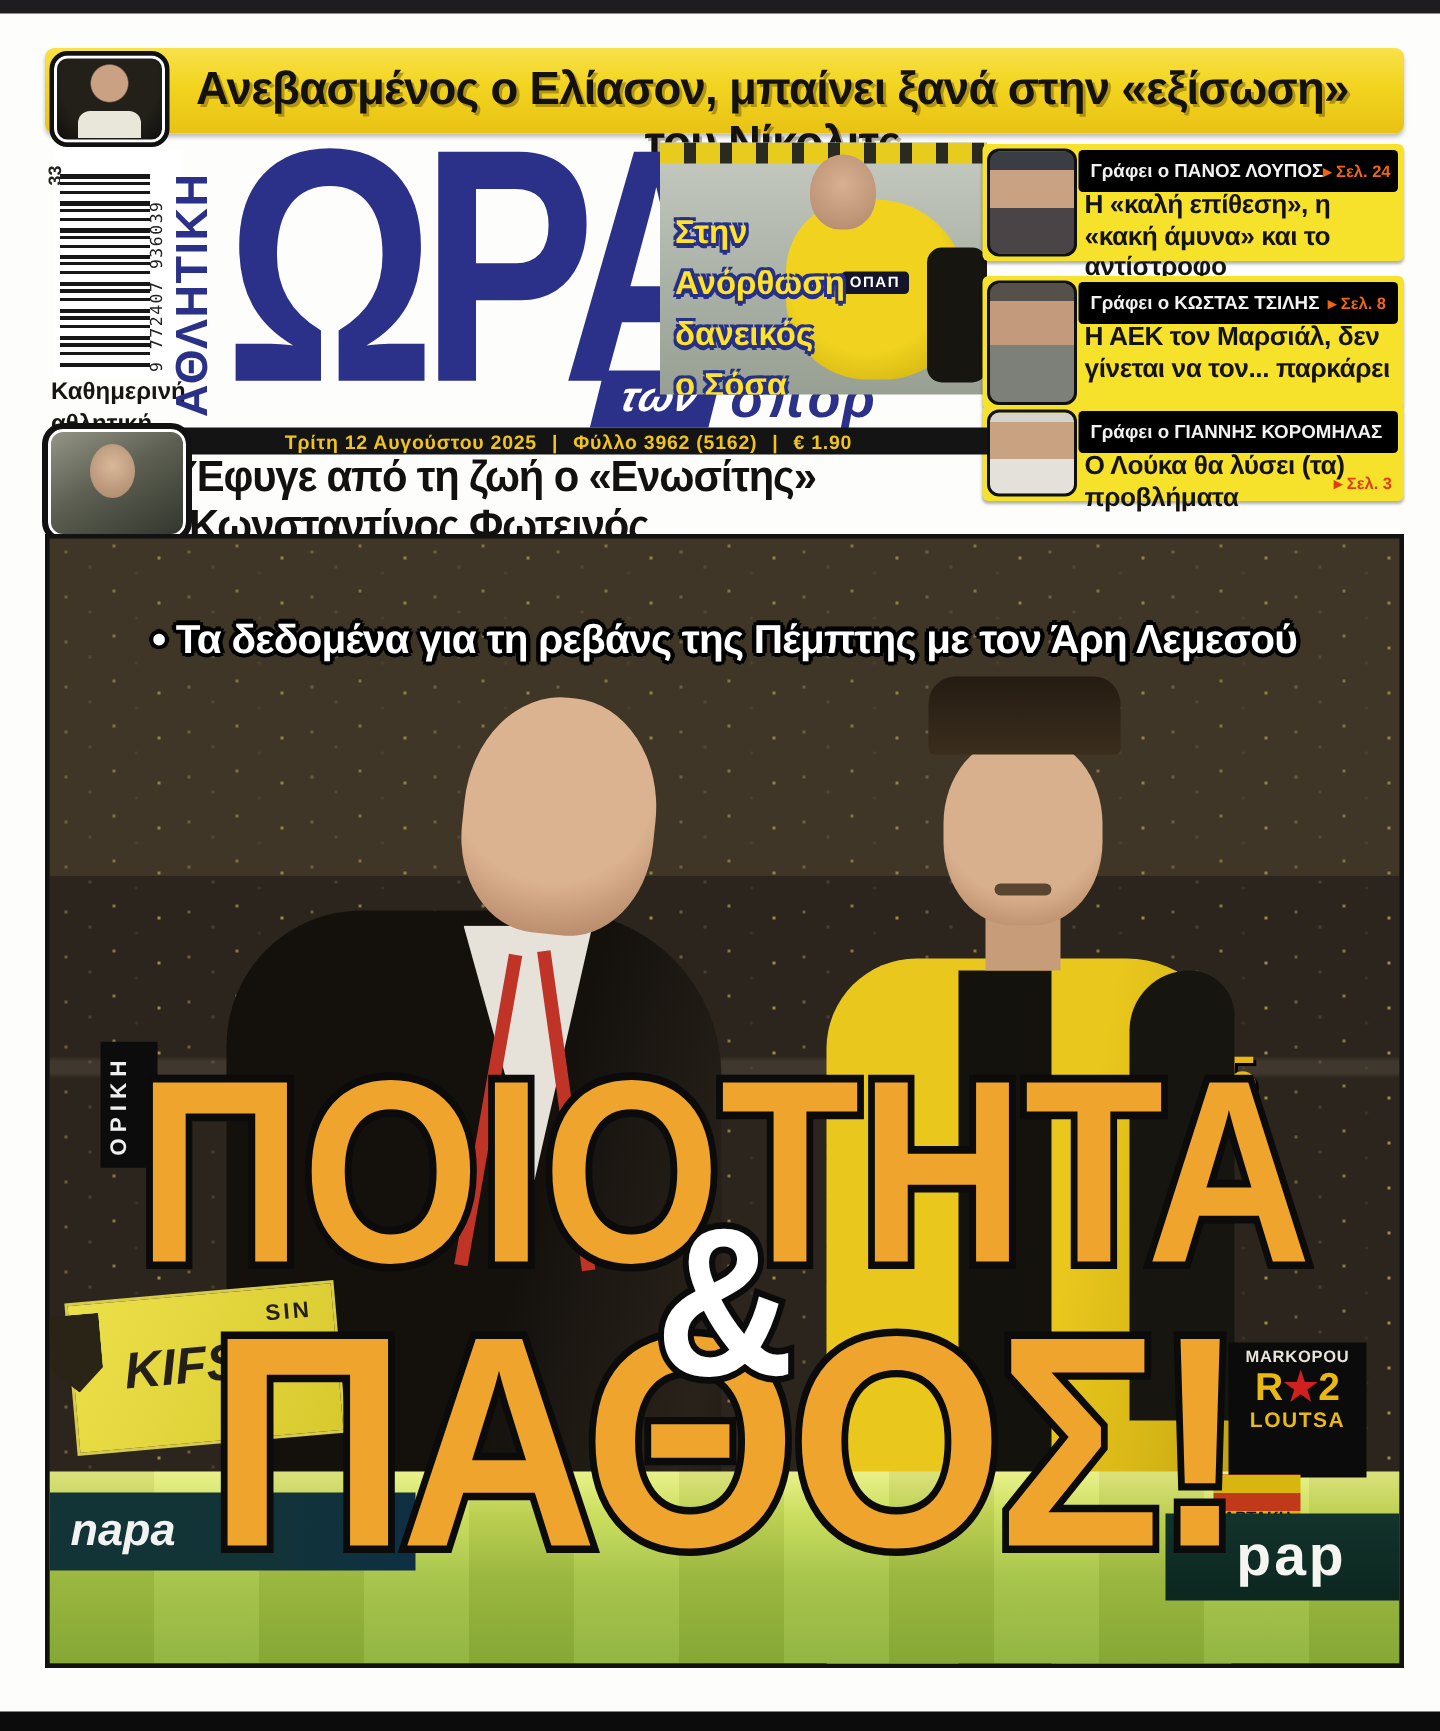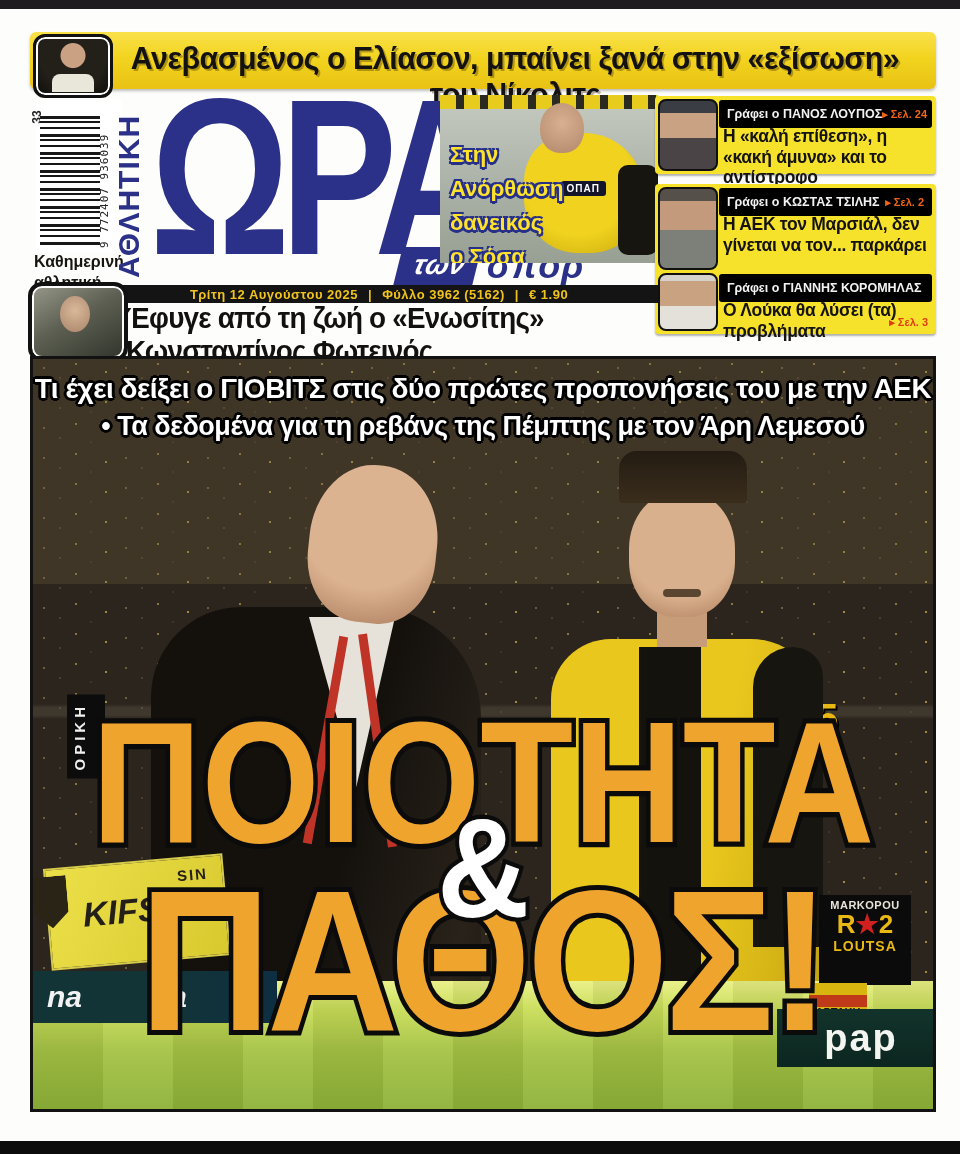--- a/index.html
+++ b/index.html
@@ -130,22 +130,22 @@
     letter-spacing:4px;text-shadow:2px 2px 0 #000;}
   .banner-left-vert{position:absolute;left:34px;top:336px;width:30px;background:#0c0c0c;color:#efefef;
     writing-mode:vertical-rl;transform:rotate(180deg);font-size:15px;font-weight:bold;letter-spacing:4px;
     padding:8px 4px;text-align:center;}
   .flag-kifs{position:absolute;left:14px;top:502px;width:176px;height:98px;background:linear-gradient(120deg,#ece04a,#d8c92e);
     transform:rotate(-5deg);border:2px solid #d6cb4a;}
   .flag-kifs .sin{position:absolute;right:14px;top:8px;font-size:15px;font-weight:800;color:#241f18;letter-spacing:2px;}
   .flag-kifs .kifs{position:absolute;left:34px;top:28px;font-size:34px;font-weight:800;font-style:italic;color:#241f18;}
   .flag-kifs .crest{position:absolute;left:-14px;top:6px;width:34px;height:52px;background:#2a2416;
     clip-path:polygon(0 0,100% 0,100% 70%,50% 100%,0 70%);}
-  .board-left{position:absolute;left:0px;top:612px;width:230px;height:52px;
-    background:linear-gradient(90deg,#123437 0 55%,#0e2f42 100%);display:flex;align-items:center;gap:70px;
+  .board-left{position:absolute;left:0px;top:636px;width:230px;height:52px;
+    background:linear-gradient(90deg,#123437 0 55%,#0e2f42 100%);display:flex;align-items:center;
     padding-left:14px;color:#f2f2f2;font-size:30px;font-weight:800;font-style:italic;}
   .fan-banner{position:absolute;left:786px;top:536px;width:92px;height:86px;background:#0b0b0b;
     text-align:center;color:#fff;padding-top:4px;}
   .fan-banner .l1{font-size:11px;font-weight:800;letter-spacing:.5px;color:#e8e4da;}
   .fan-banner .l2{font-size:26px;font-weight:800;color:#e9b813;line-height:1.05;}
   .fan-banner .star{color:#d02020;}
   .fan-banner .l3{font-size:14px;font-weight:800;color:#e9b813;letter-spacing:1px;}
   .banner-artaki{position:absolute;left:776px;top:624px;width:58px;height:58px;background:repeating-linear-gradient(180deg,#d8b50f 0 12px,#c03a1a 12px 24px);
     color:#141414;font-size:11px;font-weight:800;display:flex;align-items:center;justify-content:center;text-align:center;}
   .board-pap{position:absolute;left:744px;top:650px;width:168px;height:58px;background:linear-gradient(180deg,#12332b,#0c2620);
@@ -215,21 +215,21 @@
       <span class="col-byline"><span>Γράφει ο</span>&nbsp;<span class="nm">ΠΑΝΟΣ ΛΟΥΠΟΣ</span></span>
       <span class="col-ref">▸ Σελ. 24</span>
     </div>
     <div class="col-head">Η «καλή επίθεση», η «κακή άμυνα» και το αντίστροφο</div>
   </div>
 
   <div class="col-box" style="top:184px;height:89px;">
     <div class="photo ph2"></div>
     <div class="col-bar">
       <span class="col-byline"><span>Γράφει ο</span>&nbsp;<span class="nm">ΚΩΣΤΑΣ ΤΣΙΛΗΣ</span></span>
-      <span class="col-ref">▸ Σελ. 2</span>
+      <span class="col-ref">▸ Σελ. 8</span>
     </div>
     <div class="col-head">Η ΑΕΚ τον Μαρσιάλ, δεν γίνεται να τον... παρκάρει</div>
   </div>
 
   <div class="col-box" style="top:270px;height:64px;">
     <div class="photo ph3"></div>
     <div class="col-bar">
       <span class="col-byline"><span>Γράφει ο</span>&nbsp;<span class="nm">ΓΙΑΝΝΗΣ ΚΟΡΟΜΗΛΑΣ</span></span>
     </div>
     <div class="col-head">Ο Λούκα θα λύσει (τα) προβλήματα</div>
@@ -244,21 +244,20 @@
     <span>€ 1.90</span>
   </div>
 
   <div class="obit-photo">
     <div class="obit-face"></div>
   </div>
   <div class="obit-head">Έφυγε από τη ζωή ο «Ενωσίτης» Κωνσταντίνος Φωτεινός</div>
 
   <div class="main-photo">
 
-    <div class="kicker kicker1">Τι έχει δείξει ο ΓΙΟΒΙΤΣ στις δύο πρώτες προπονήσεις του με την ΑΕΚ</div>
     <div class="kicker kicker2">• Τα δεδομένα για τη ρεβάνς της Πέμπτης με τον Άρη Λεμεσού</div>
 
     <div class="banner-left-vert">ΟΡΙΚΗ</div>
     <div class="banner-1975">1975</div>
 
     <div class="coach">
       <div class="coach-body"></div>
       <div class="coach-shirt"></div>
       <div class="lanyard-l"></div>
       <div class="lanyard-r"></div>

